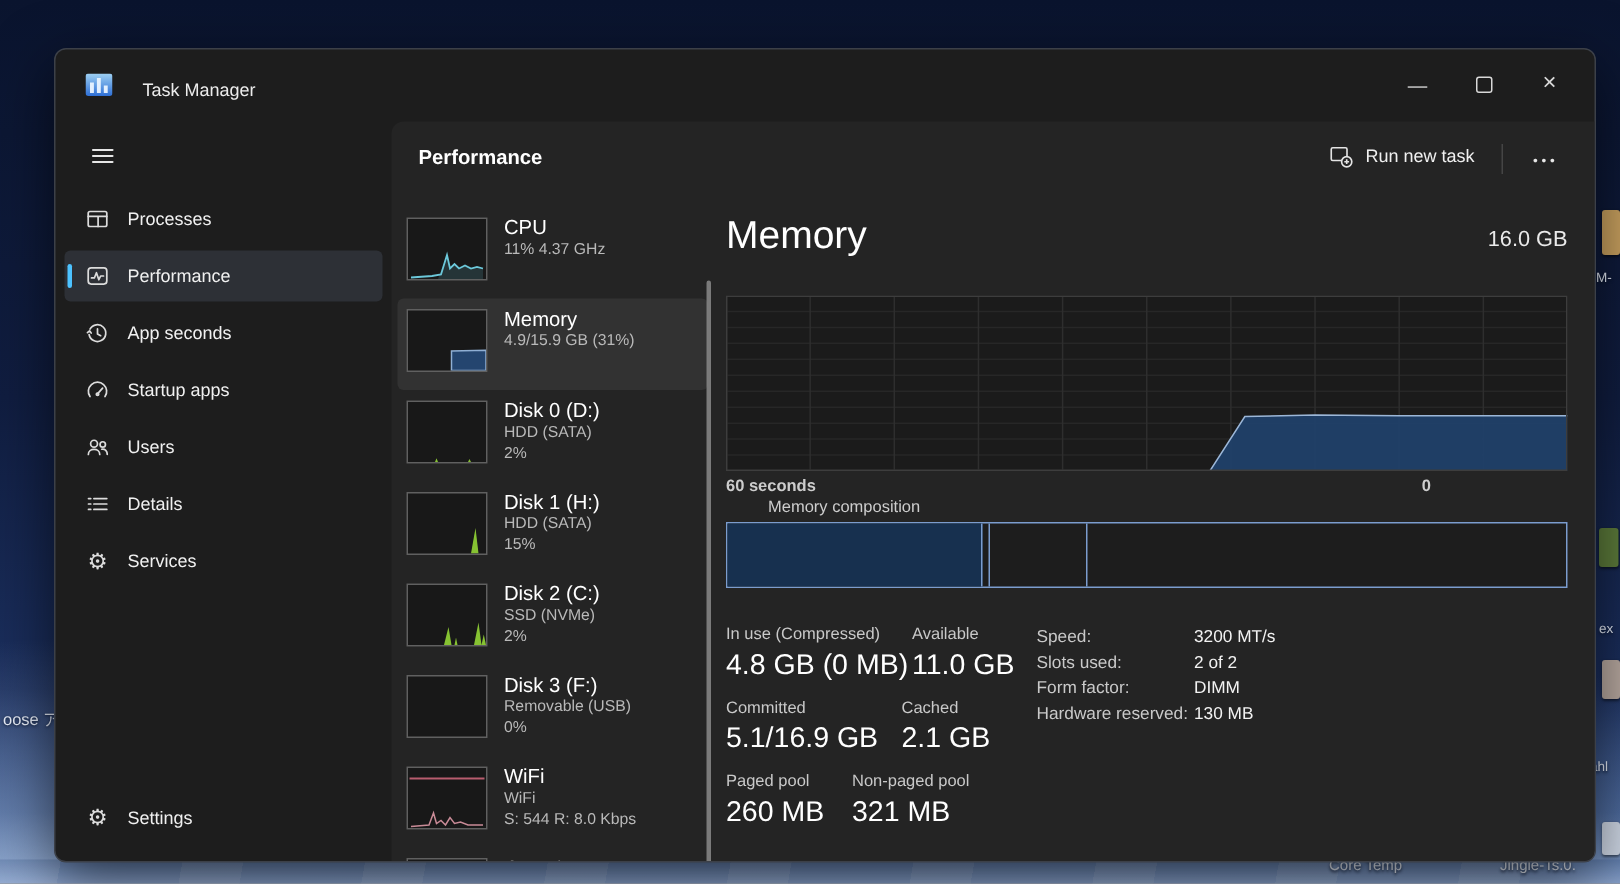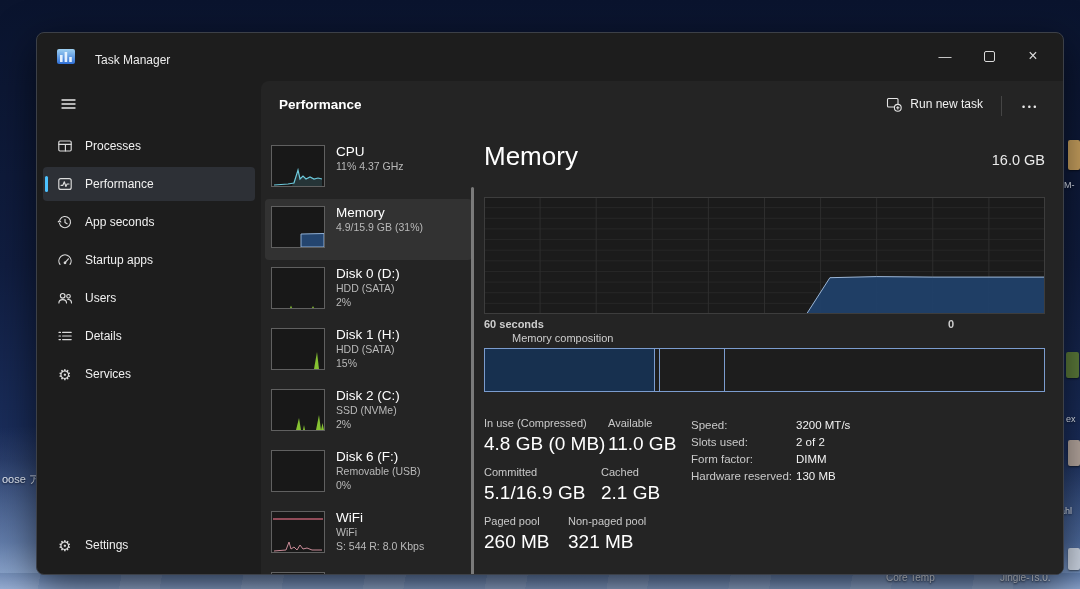--- a/index.html
+++ b/index.html
@@ -313,21 +313,21 @@
           <div class="perf-sub">SSD (NVMe)</div>
           <div class="perf-sub">2%</div>
         </div>
       </div>
 
       <div class="perf-item">
         <div class="mini">
           <svg viewBox="0 0 52 40" preserveAspectRatio="none"></svg>
         </div>
         <div class="perf-text">
-          <div class="perf-title">Disk 6 (F:)</div>
+          <div class="perf-title">Disk 3 (F:)</div>
           <div class="perf-sub">Removable (USB)</div>
           <div class="perf-sub">0%</div>
         </div>
       </div>
 
       <div class="perf-item">
         <div class="mini">
           <svg viewBox="0 0 52 40" preserveAspectRatio="none">
             <line x1="1" y1="7" x2="51" y2="7" stroke="#b85d6e" stroke-width="1.3"></line>
             <polyline points="2,39 14,38 17,30 19,37 22,35 25,38 28,33 31,37 35,36 40,38 50,38" fill="none" stroke="#c98b97" stroke-width="1"></polyline>

